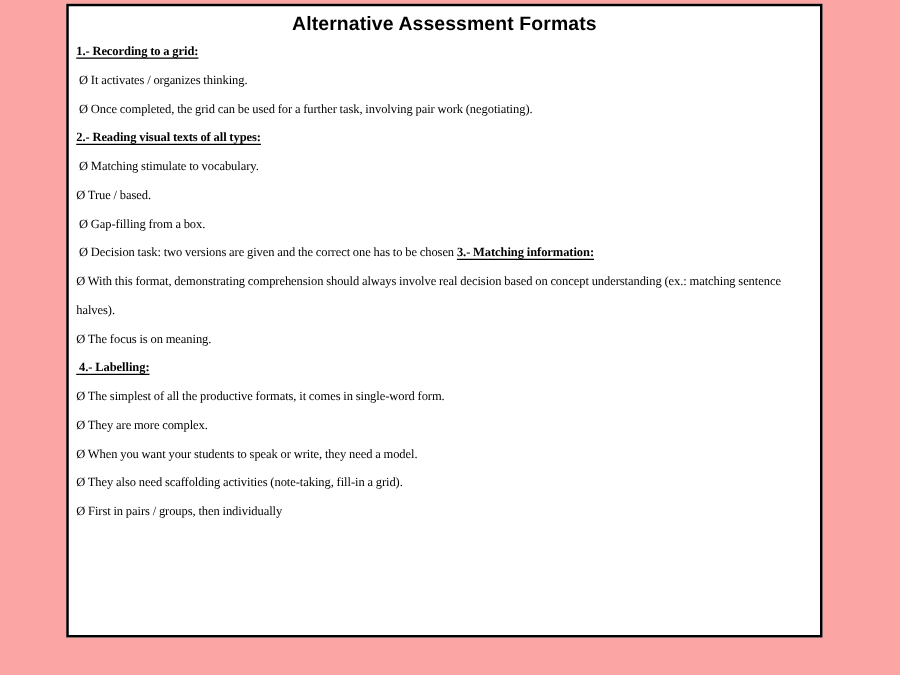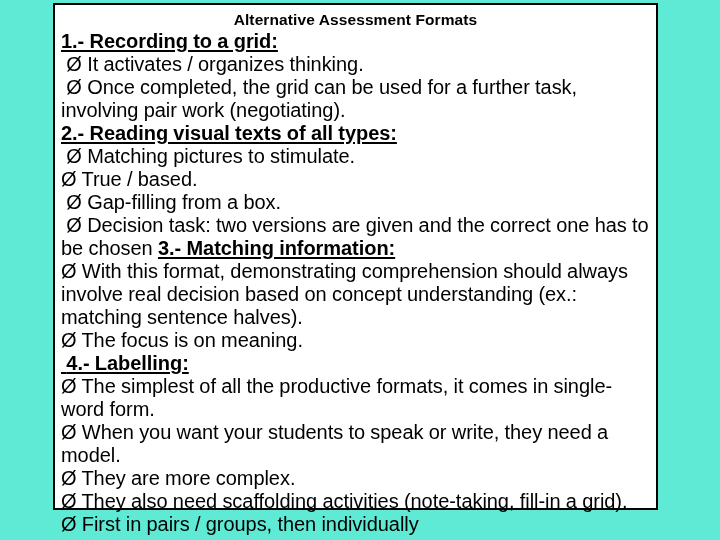--- a/index.html
+++ b/index.html
@@ -13,21 +13,21 @@
   body {
     font-family: "Liberation Sans", sans-serif;
   }
 
   #slide {
     position: absolute;
     left: 0;
     top: 0;
     width: 720px;
     height: 540px;
-    background: #5eead4;
+    background: #fca5a5;
   }
 
   #content-box {
     position: absolute;
     left: 53px;
     top: 3px;
     width: 605px;
     height: 507px;
     box-sizing: border-box;
     border: 2px solid #000000;
@@ -40,26 +40,27 @@
     font-size: 15.5px;
     font-weight: bold;
     color: #000000;
     line-height: 20px;
     letter-spacing: 0.1px;
     margin: 1px 0 0 0;
     white-space: pre;
   }
 
   .line {
-    font-size: 20px;
+    font-size: 10px;
     color: #000000;
     line-height: 23px;
     white-space: pre-wrap;
     letter-spacing: -0.05px;
     word-spacing: -0.2px;
+    font-family: Liberation Serif, serif;
   }
 
   .line.heading {
     font-weight: bold;
     text-decoration: underline;
     text-underline-offset: 1.5px;
   }
 
   
   .line .inline-heading {
@@ -75,32 +76,32 @@
 
   <div id="content-box">
 
     <div class="doc-title">Alternative Assessment Formats</div>
 
     <div class="line heading">1.- Recording to a grid:</div>
     <div class="line"> Ø It activates / organizes thinking.</div>
     <div class="line"> Ø Once completed, the grid can be used for a further task, involving pair work (negotiating).</div>
 
     <div class="line heading">2.- Reading visual texts of all types:</div>
-    <div class="line"> Ø Matching pictures to stimulate.</div>
+    <div class="line"> Ø Matching stimulate to vocabulary.</div>
     <div class="line">Ø True / based.</div>
     <div class="line"> Ø Gap-filling from a box.</div>
 
     <div class="line"><span> Ø Decision task: two versions are given and the correct one has to be chosen </span><span class="inline-heading">3.- Matching information:</span></div>
 
     <div class="line">Ø With this format, demonstrating comprehension should always involve real decision based on concept understanding (ex.: matching sentence halves).</div>
     <div class="line">Ø The focus is on meaning.</div>
 
     <div class="line heading"> 4.- Labelling:</div>
     <div class="line">Ø The simplest of all the productive formats, it comes in single-word form.</div>
 
+    <div class="line">Ø They are more complex.</div>
     <div class="line">Ø When you want your students to speak or write, they need a model.</div>
-    <div class="line">Ø They are more complex.</div>
     <div class="line">Ø They also need scaffolding activities (note-taking, fill-in a grid).</div>
     <div class="line">Ø First in pairs / groups, then individually</div>
 
   </div>
 
 </div>
 
 </body></html>

